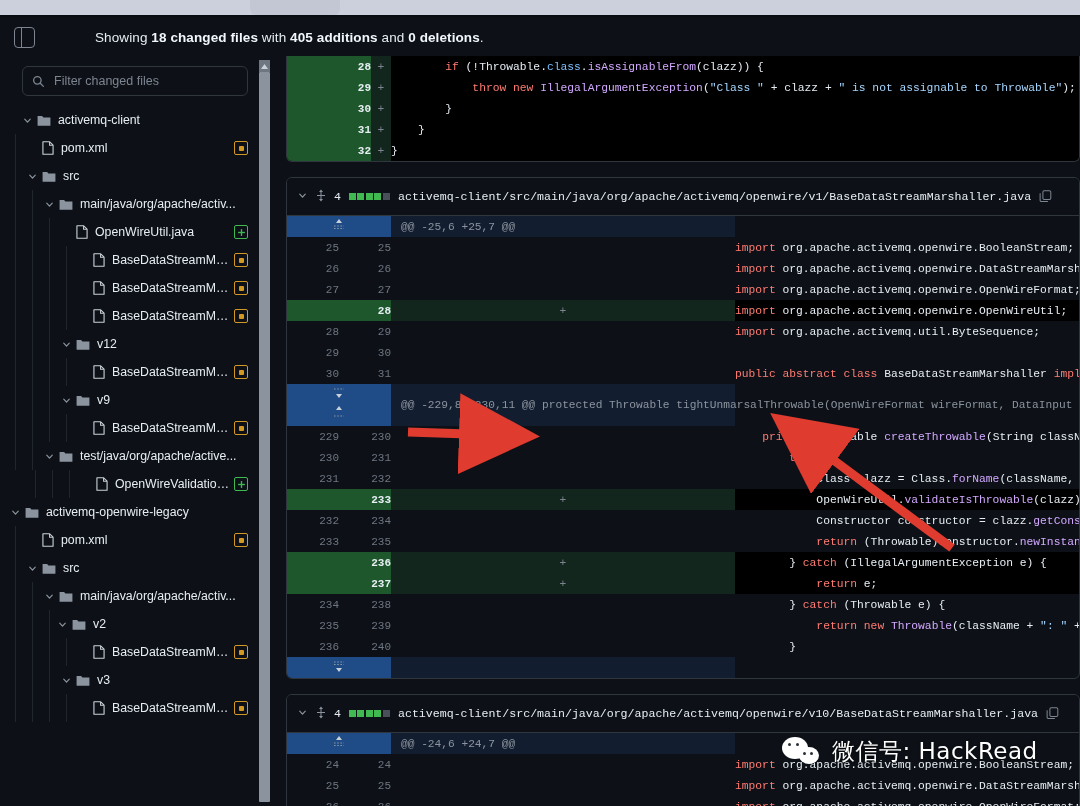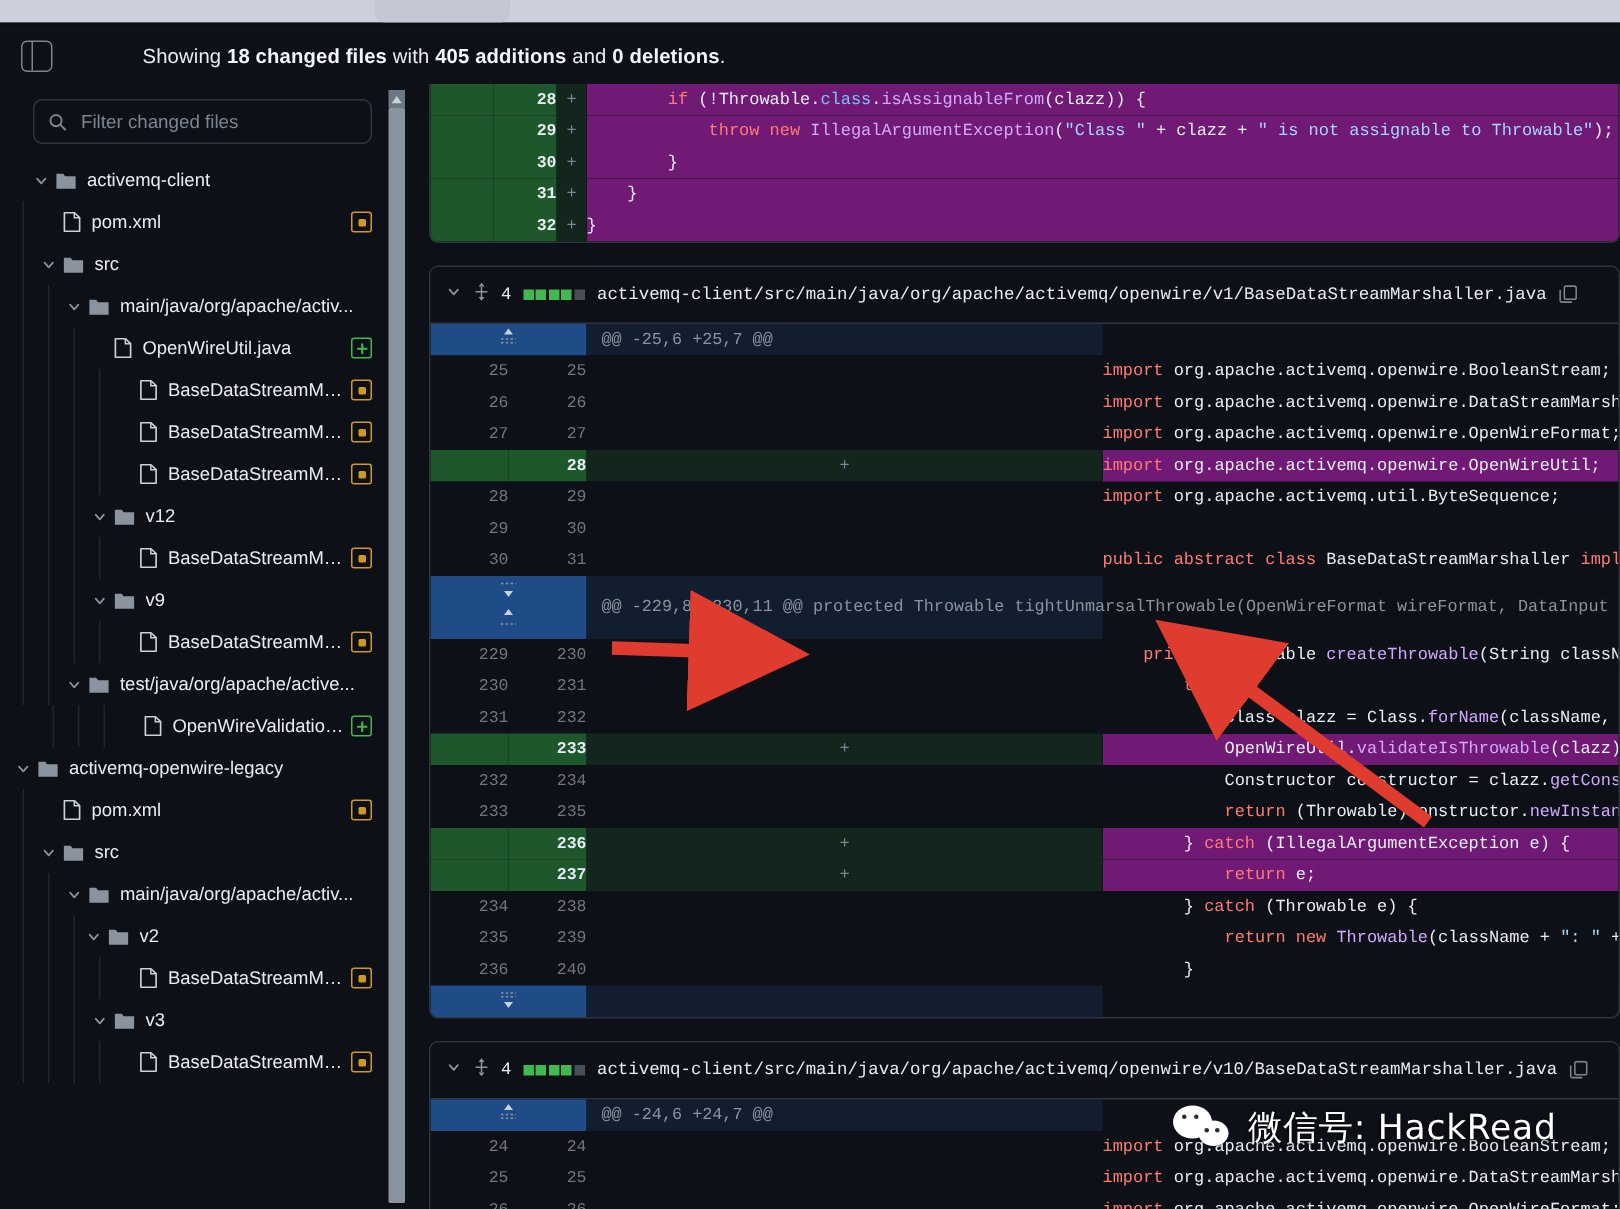--- a/index.html
+++ b/index.html
@@ -144,21 +144,21 @@
     color: #6e7681; user-select: none; font-size: 11px;
   }
   td.sign { width: 20px; text-align: center; color: #6e7681; }
   td.code { padding-left: 10px; color: #e6edf3; overflow: hidden; }
 
   tr.ctx td.ln { background: #0d1117; }
   tr.ctx td.sign, tr.ctx td.code { background: #0d1117; }
 
   tr.add td.ln { background: #1d572b; color: #e6edf3; font-weight: 700; }
   tr.add td.sign { background: #12261e; color: #7d8590; }
-  tr.add td.code { background: #701a75; }
+  tr.add td.code { background: #000000; }
 
   tr.hunk td.expand {
     width: 104px; background: #1f4b87; text-align: center; color: #c9d1d9;
     cursor: pointer; font-size: 9px; line-height: 1.05;
   }
   tr.hunk td.hunktext {
     background: #121d2f; color: #8b949e; padding-left: 10px; font-size: 11.2px;
   }
   tr.hunk.tall td.expand, tr.hunk.tall td.hunktext { height: 42px; }
 

